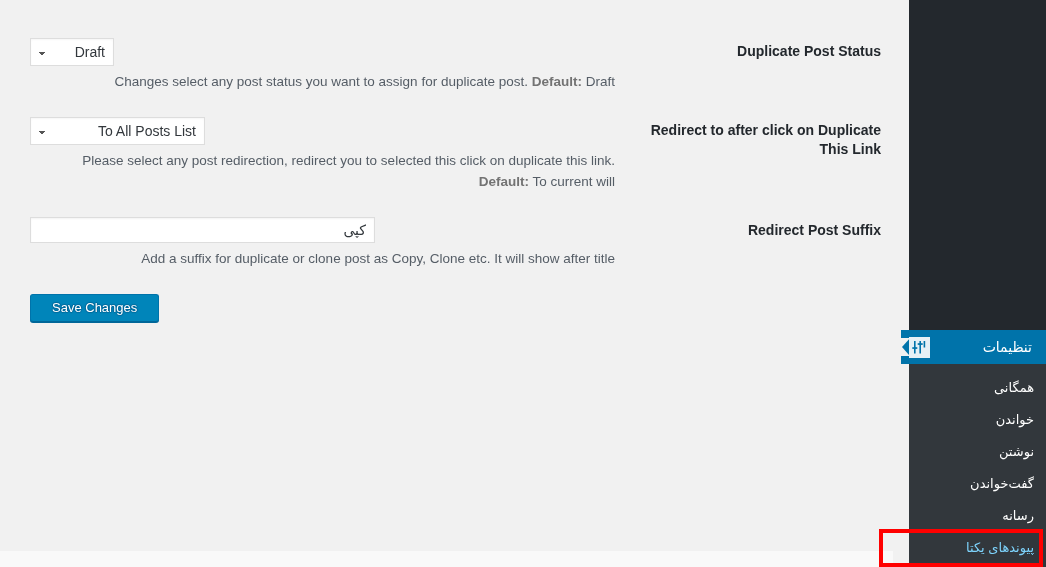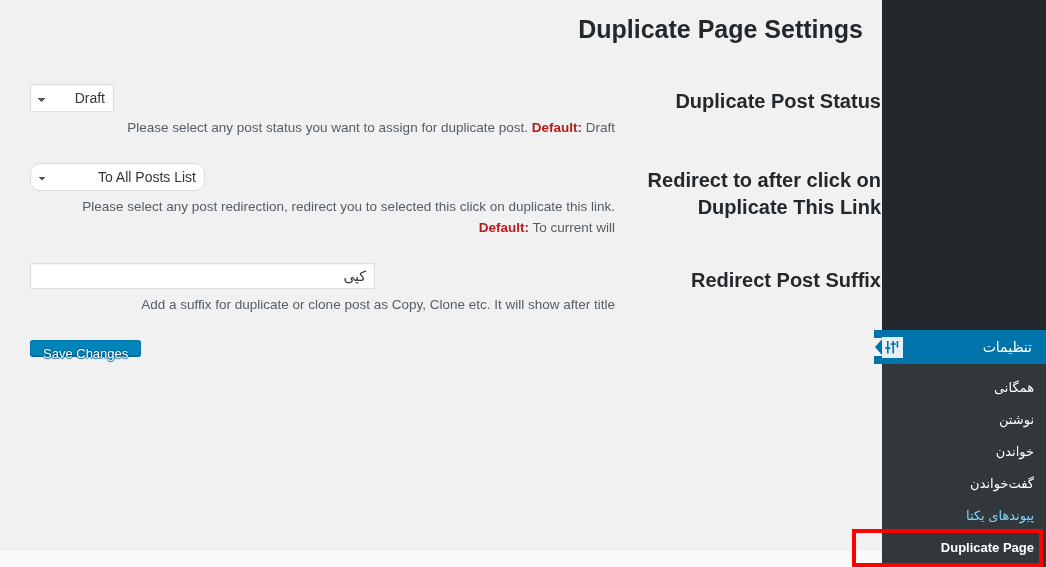--- a/index.html
+++ b/index.html
@@ -30,21 +30,21 @@
     height: 16px;
     background: #ffffff;
     opacity: 0.55;
   }
 
   
   .adminmenu {
     position: absolute;
     top: 0;
     right: 0;
-    width: 164px;
+    width: 137px;
     height: 567px;
     background: #23282d;
     color: #ffffff;
   }
 
   .menu-top-spacer {
     height: 330px;
   }
 
   .menu-current {
@@ -183,21 +183,21 @@
     width: 100%;
     border-collapse: collapse;
     margin-top: 24px;
   }
   .form-table tr { vertical-align: top; }
 
   .form-table th {
     text-align: right;
     padding: 18px 12px 18px 16px;
     width: 250px;
-    font-size: 20px;
+    font-size: 14px;
     font-weight: bold;
     line-height: 1.35;
     color: #23282d;
   }
   .form-table td {
     padding: 14px 0 10px 30px;
     text-align: left;
   }
 
   select.wp-select {
@@ -219,21 +219,21 @@
       linear-gradient(45deg, transparent 50%, #555 50%),
       linear-gradient(135deg, #555 50%, transparent 50%);
     background-position:
       7px 13px,
       11px 13px;
     background-size: 4px 4px, 4px 4px;
     background-repeat: no-repeat;
     outline: none;
   }
   select.status-select { min-width: 84px; }
-  select.redirect-select { min-width: 175px; border-radius: 10px; }
+  select.redirect-select { min-width: 175px; }
 
   input.wp-text {
     font-family: "Liberation Sans", "DejaVu Sans", sans-serif;
     font-size: 14px;
     color: #32373c;
     background: #fff;
     border: 1px solid #ddd;
     border-radius: 0;
     box-shadow: 0 1px 2px rgba(0,0,0,0.05) inset;
     width: 345px;
@@ -247,65 +247,64 @@
 
   p.description {
     margin: 6px 0 0 0;
     font-size: 13.5px;
     line-height: 1.55;
     color: #555d66;
     text-align: right;
     direction: rtl;
   }
   p.description .ltr-run { direction: ltr; unicode-bidi: embed; }
-  p.description b { color: #b91c1c; }
+  p.description b { color: #737373; }
 
   .submit-row {
     padding: 14px 30px 0 30px;
     text-align: left;
   }
   .button-primary {
     display: inline-block;
     background: #0085ba;
     border: 1px solid #0073aa;
     border-bottom-color: #006799;
     box-shadow: 0 1px 0 #006799;
     color: #fff;
     font-size: 13px;
     font-family: "Liberation Sans", "DejaVu Sans", sans-serif;
     line-height: 26px;
-    height: 16px;
-    padding: 0 12px 1px;
+    height: 28px;
+    padding: 0 21px 1px;
     border-radius: 3px;
     cursor: pointer;
     text-shadow: 0 -1px 1px #006799, 1px 0 1px #006799, 0 1px 1px #006799, -1px 0 1px #006799;
   }
 </style>
 </head>
 <body>
 
 <div class="screen">
 
   <div class="bottom-white-strip"></div>
 
   <div class="content">
 
-    <h1 class="page-title">Duplicate Page Settings</h1>
 
     <table class="form-table">
       <tbody>
 
         <tr>
           <th>Duplicate Post Status</th>
           <td>
             <select class="wp-select status-select">
               <option selected="">Draft</option>
             </select>
             <p class="description">
-              <span class="ltr-run">Please select any post status you want to assign for duplicate post.</span>
+              <span class="ltr-run">Changes select any post status you want to assign for duplicate post.</span>
               <b>Default:</b>
               <span>Draft</span>
             </p>
           </td>
         </tr>
 
         <tr>
           <th>Redirect to after click on Duplicate This Link</th>
           <td>
             <select class="wp-select redirect-select">
@@ -356,29 +355,32 @@
           <rect x="11.6" y="1" width="1.6" height="6.5" fill="#0073aa"></rect>
         </svg>
       </span>
     </div>
 
     <ul class="submenu">
       <li>
         <a href="#">همگانی</a>
       </li>
       <li>
+        <a href="#">خواندن</a>
+      </li>
+      <li>
         <a href="#">نوشتن</a>
       </li>
       <li>
-        <a href="#">خواندن</a>
-      </li>
-      <li>
         <a href="#">گفت‌خواندن</a>
       </li>
       <li>
+        <a href="#">رسانه</a>
+      </li>
+      <li>
         <a href="#" class="highlight">پیوندهای یکتا</a>
       </li>
       <li>
         <a href="#" class="current">Duplicate Page</a>
       </li>
     </ul>
 
     <div class="red-highlight-box"></div>
 
   </div>

